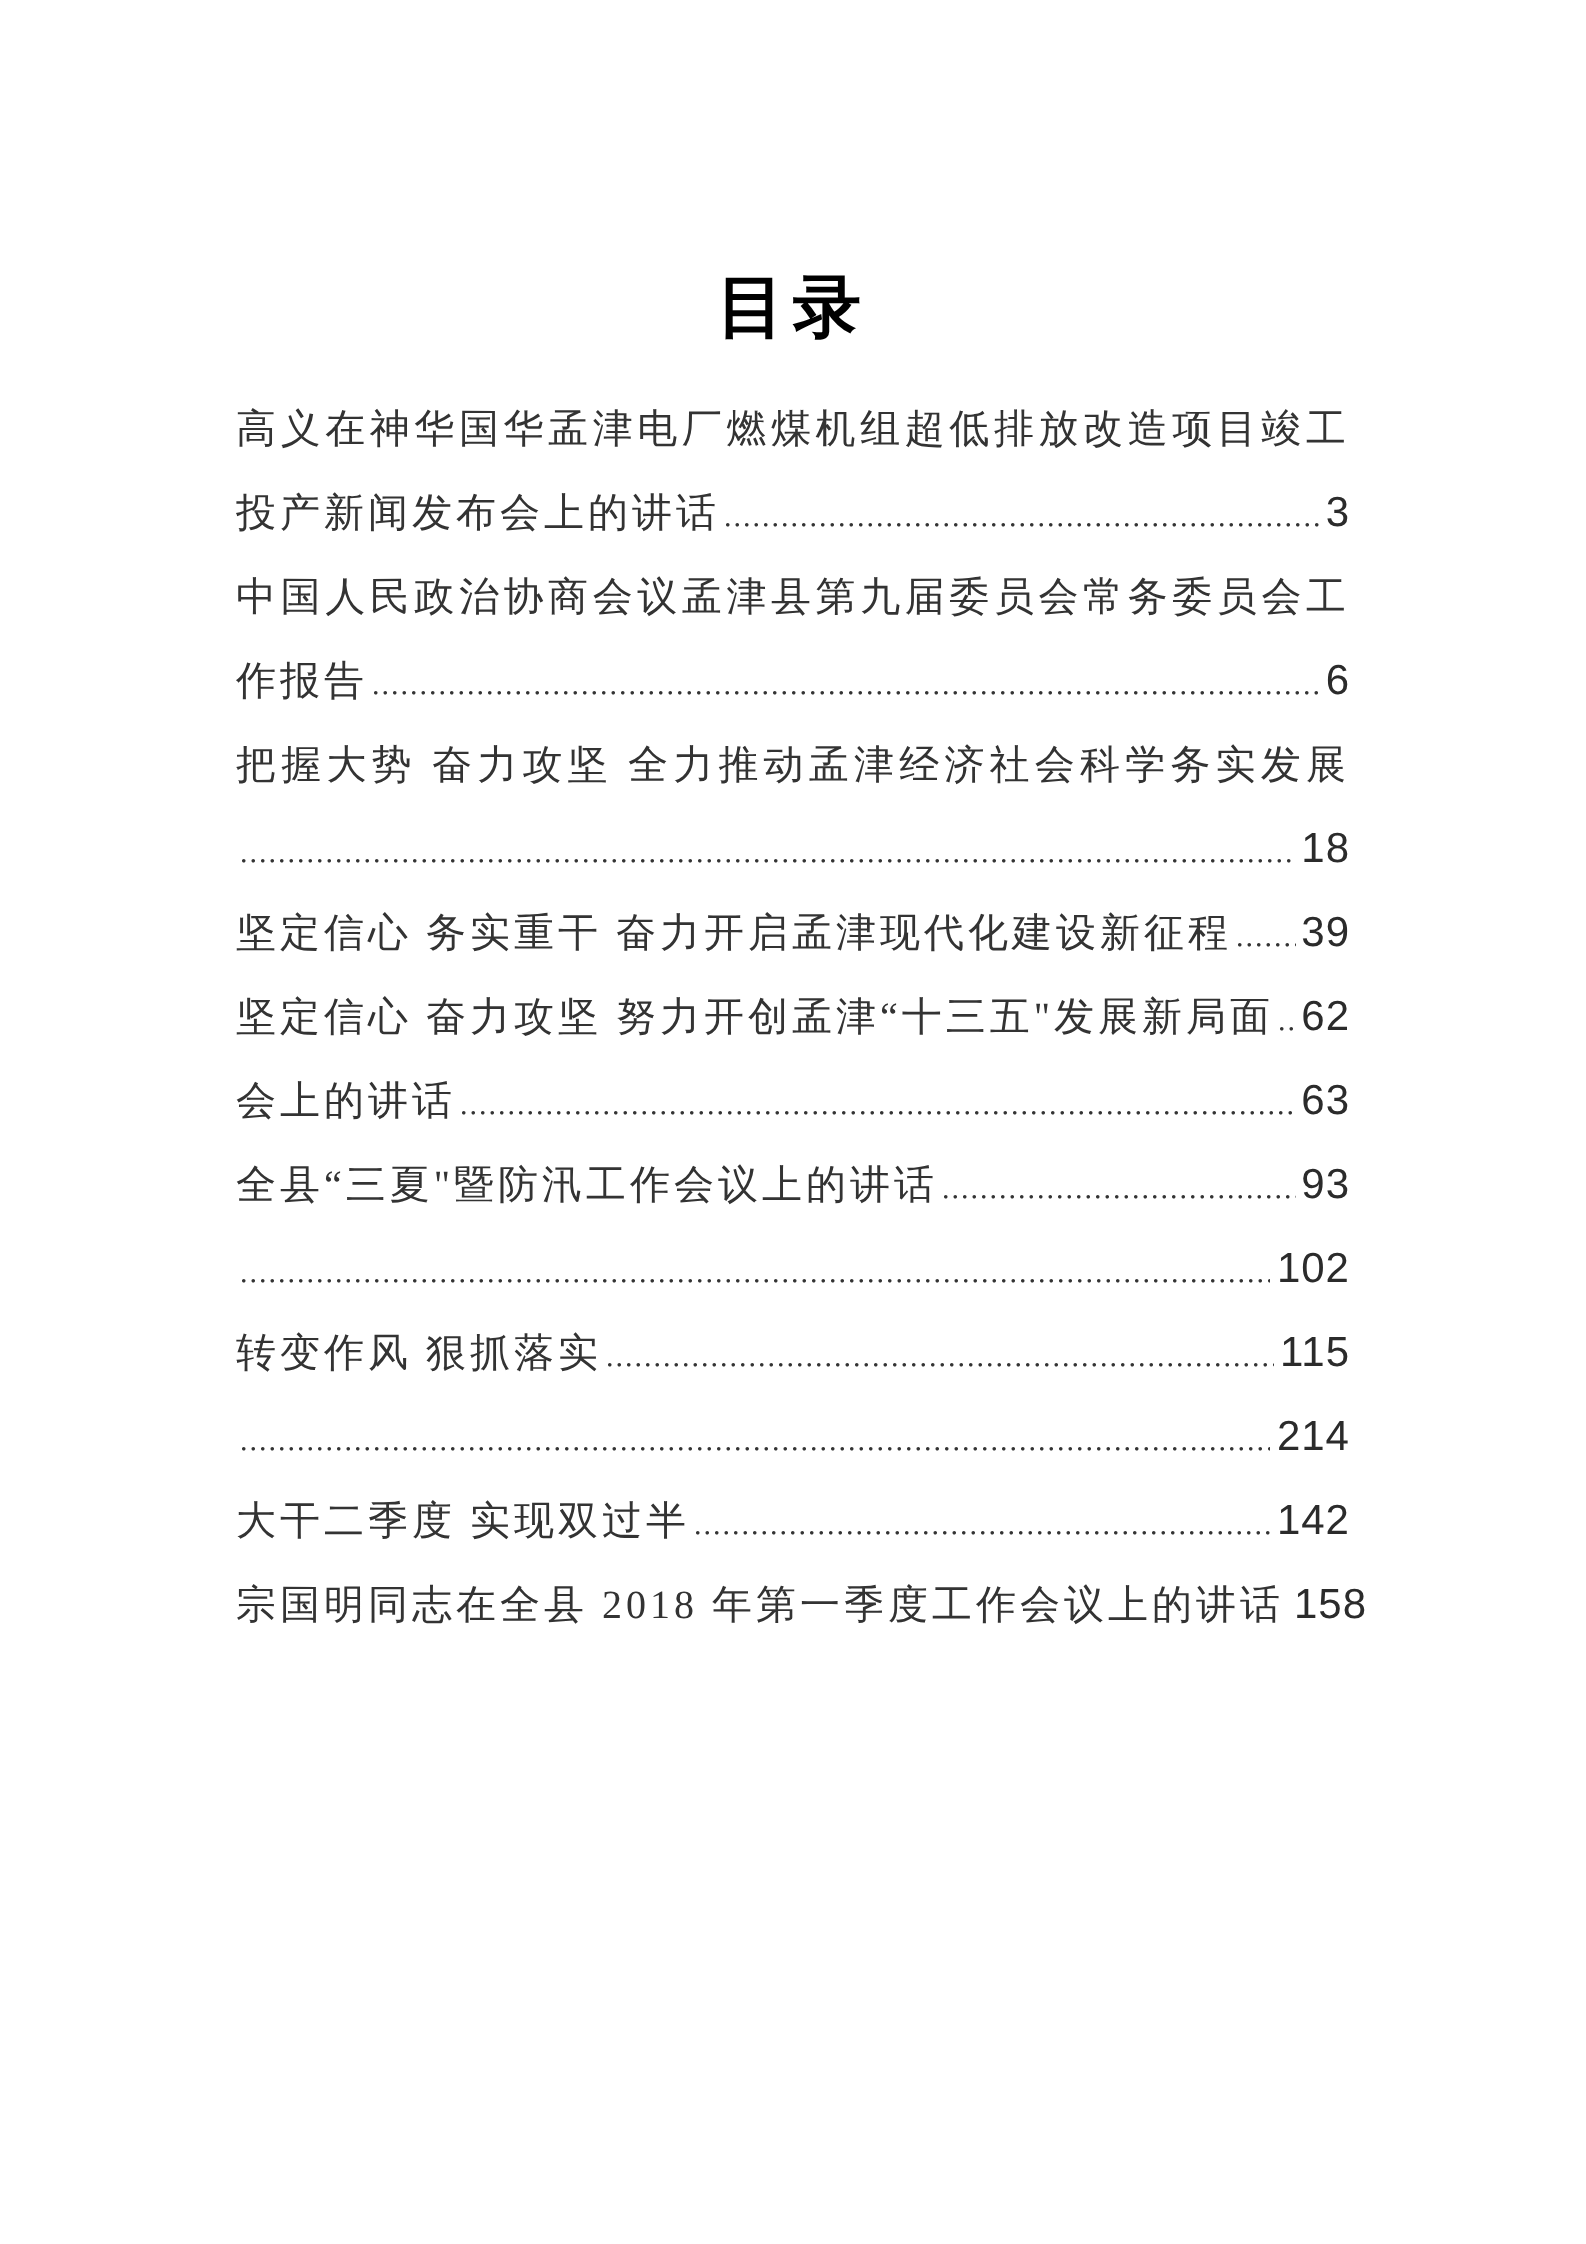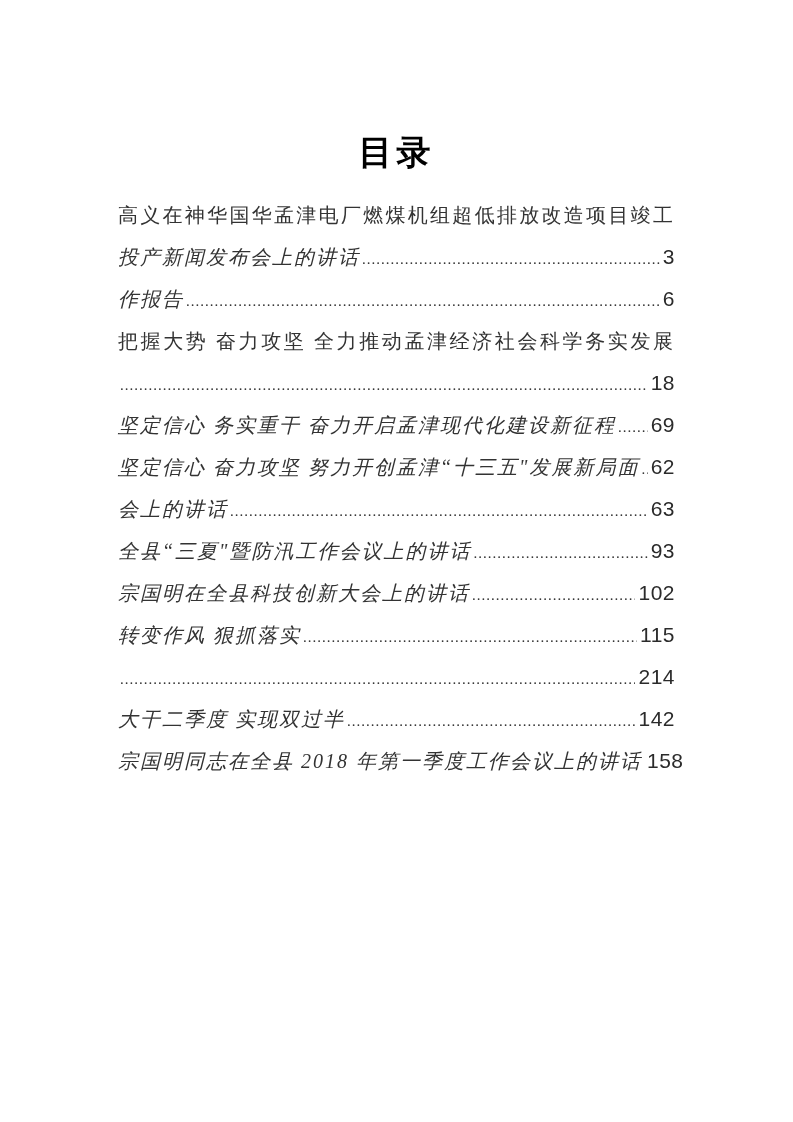--- a/index.html
+++ b/index.html
@@ -20,21 +20,21 @@
     background: #ffffff;
     font-family: "Liberation Serif", "DejaVu Serif", serif;
     color: #333333;
   }
   .doc-title {
     margin: 0;
     padding-top: 125px;
     height: 60px;
     line-height: 60px;
     text-align: center;
-    font-family: Liberation Mono, monospace;
+    font-family: Liberation Serif, serif;
     font-weight: 700;
     font-size: 34px;
     letter-spacing: 4px;
     color: #000000;
   }
   .toc {
     margin-top: 9px;
   }
   .toc-entry {
     margin: 0;
@@ -52,21 +52,20 @@
     text-justify: inter-character;
     overflow: hidden;
   }
   .toc-line.last {
     display: flex;
     align-items: baseline;
   }
   .toc-text {
     white-space: nowrap;
     flex: 0 0 auto;
-    font-style: italic;
   }
   .toc-leader {
     flex: 1 1 0;
     min-width: 0;
     overflow: hidden;
     white-space: nowrap;
     font-size: 15px;
     letter-spacing: 1px;
     margin-left: 2px;
     color: #333333;
@@ -88,39 +87,40 @@
   <div class="toc">
       <div class="toc-entry">
         <div class="toc-line justified">高义在神华国华孟津电厂燃煤机组超低排放改造项目竣工</div>
         <div class="toc-line last">
           <span class="toc-text">投产新闻发布会上的讲话</span>
           <span class="toc-leader">....................................................................................................................................................................................................................................................................</span>
           <span class="toc-page">3</span>
         </div>
       </div>
       <div class="toc-entry">
+        <div class="toc-line justified">中国人民政治协商会议孟津县第九届委员会常务委员会工</div>
         <div class="toc-line last">
           <span class="toc-text">作报告</span>
           <span class="toc-leader">....................................................................................................................................................................................................................................................................</span>
           <span class="toc-page">6</span>
         </div>
       </div>
       <div class="toc-entry">
         <div class="toc-line justified">把握大势 奋力攻坚 全力推动孟津经济社会科学务实发展</div>
         <div class="toc-line last">
           <span class="toc-text"></span>
           <span class="toc-leader">....................................................................................................................................................................................................................................................................</span>
           <span class="toc-page">18</span>
         </div>
       </div>
       <div class="toc-entry">
         <div class="toc-line last">
           <span class="toc-text">坚定信心 务实重干 奋力开启孟津现代化建设新征程</span>
           <span class="toc-leader">....................................................................................................................................................................................................................................................................</span>
-          <span class="toc-page">69</span>
+          <span class="toc-page">39</span>
         </div>
       </div>
       <div class="toc-entry">
         <div class="toc-line last">
           <span class="toc-text">坚定信心 奋力攻坚  努力开创孟津“十三五"发展新局面</span>
           <span class="toc-leader">....................................................................................................................................................................................................................................................................</span>
           <span class="toc-page">62</span>
         </div>
       </div>
       <div class="toc-entry">
@@ -132,21 +132,20 @@
       </div>
       <div class="toc-entry">
         <div class="toc-line last">
           <span class="toc-text">全县“三夏"暨防汛工作会议上的讲话</span>
           <span class="toc-leader">....................................................................................................................................................................................................................................................................</span>
           <span class="toc-page">93</span>
         </div>
       </div>
       <div class="toc-entry">
         <div class="toc-line last">
-          <span class="toc-text">宗国明在全县科技创新大会上的讲话</span>
           <span class="toc-leader">....................................................................................................................................................................................................................................................................</span>
           <span class="toc-page">102</span>
         </div>
       </div>
       <div class="toc-entry">
         <div class="toc-line last">
           <span class="toc-text">转变作风 狠抓落实</span>
           <span class="toc-leader">....................................................................................................................................................................................................................................................................</span>
           <span class="toc-page">115</span>
         </div>

